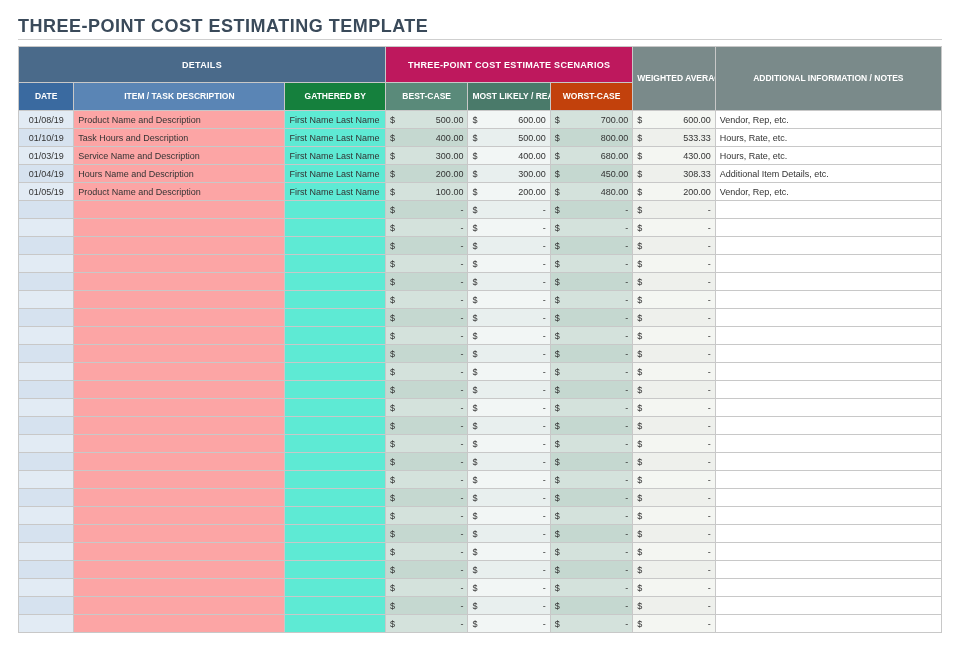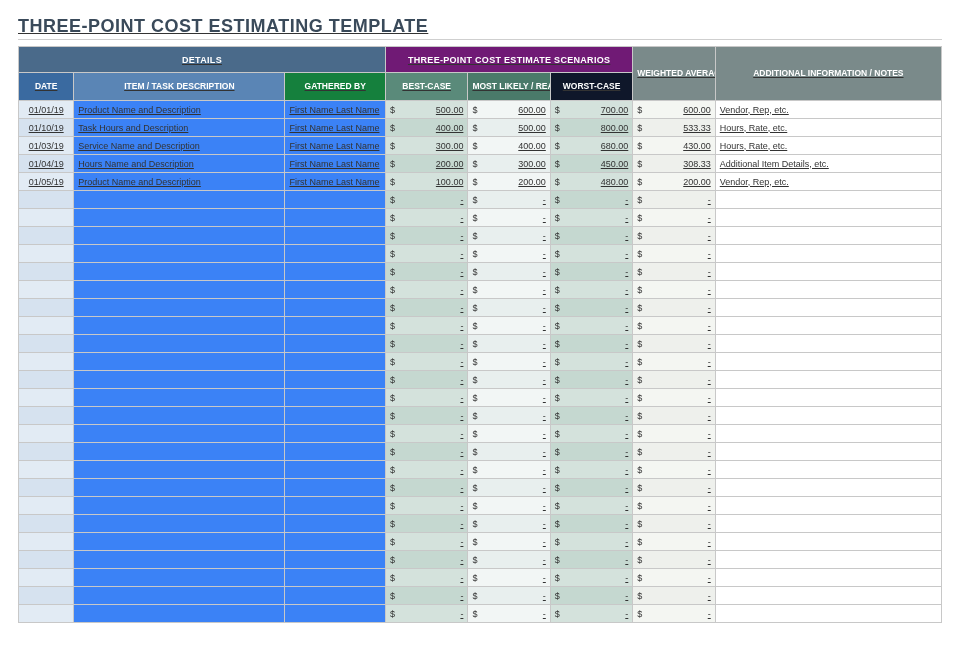--- a/index.html
+++ b/index.html
@@ -7,21 +7,20 @@
     font-family: Arial, Helvetica, sans-serif;
     background: #fff;
     width: 960px;
     height: 658px;
     overflow: hidden;
     font-size: 10px;
     color: #333;
   }
   .page {
     padding: 16px 18px 3px 18px;
-    text-decoration: underline;
   }
   .title {
     font-size: 18px;
     font-weight: 700;
     letter-spacing: 0.5px;
     color: #3a4a5a;
     margin-bottom: 2px;
   }
   .hr {
     border: none;
@@ -81,48 +80,48 @@
   col.c-worst  { width: 82px; }
   col.c-avg    { width: 82px; }
   col.c-notes  { width: 225px; }
 
   
   th.group {
     color: #fff;
     font-size: 9px;
     font-weight: 700;
     text-align: center;
-    height: 26px;
+    height: 36px;
     letter-spacing: 0.3px;
   }
   .g-details { background: #4a6a8a; }
-  .g-scenarios { background: #701a75; }
+  .g-scenarios { background: #be185d; }
 
   
   th.col {
     color: #fff;
     font-size: 8.5px;
     font-weight: 700;
     text-align: center;
     height: 28px;
     line-height: 1.2;
   }
   .h-date  { background: #3a6aa0; }
   .h-desc  { background: #5a85b5; }
   .h-gath  { background: #15803d; }
   .h-best  { background: #5a8a7a; }
   .h-most  { background: #4a7a6a; }
-  .h-worst { background: #0f172a; }
+  .h-worst { background: #c2410c; }
   .h-avg   { background: #7a8a8a; }
   .h-notes { background: #7a8a8a; }
 
   
   td.date  { background: #d6e2ef; text-align: center; }
-  td.desc  { background: #3b82f6; }
-  td.gath  { background: #3b82f6; }
+  td.desc  { background: #fca5a5; }
+  td.gath  { background: #5eead4; }
   td.money { position: relative; padding-left: 12px; text-align: right; }
   td.money .cur { position: absolute; left: 4px; top: 50%; transform: translateY(-50%); }
   td.best  { background: #c5d8d0; }
   td.most  { background: #e8efee; }
   td.worst { background: #c5d8d0; }
   td.avg   { background: #eef0ec; }
   td.notes { background: #fff; }
 
   
   tr.odd td.best  { background: #d4e2dc; }
@@ -161,21 +160,21 @@
         <th class="col h-date">DATE</th>
         <th class="col h-desc">ITEM / TASK DESCRIPTION</th>
         <th class="col h-gath">GATHERED BY</th>
         <th class="col h-best">BEST-CASE</th>
         <th class="col h-most">MOST LIKELY / REALISTIC</th>
         <th class="col h-worst">WORST-CASE</th>
       </tr>
     </thead>
     <tbody id="tbody">
         <tr class="odd">
-          <td class="date">01/01/19</td>
+          <td class="date">01/08/19</td>
           <td class="desc">Product Name and Description</td>
           <td class="gath">First Name Last Name</td>
           <td class="money best"><span class="cur">$</span><span>500.00</span></td>
           <td class="money most"><span class="cur">$</span><span>600.00</span></td>
           <td class="money worst"><span class="cur">$</span><span>700.00</span></td>
           <td class="money avg"><span class="cur">$</span><span>600.00</span></td>
           <td class="notes">Vendor, Rep, etc.</td>
         </tr>
         <tr class="">
           <td class="date">01/10/19</td>

